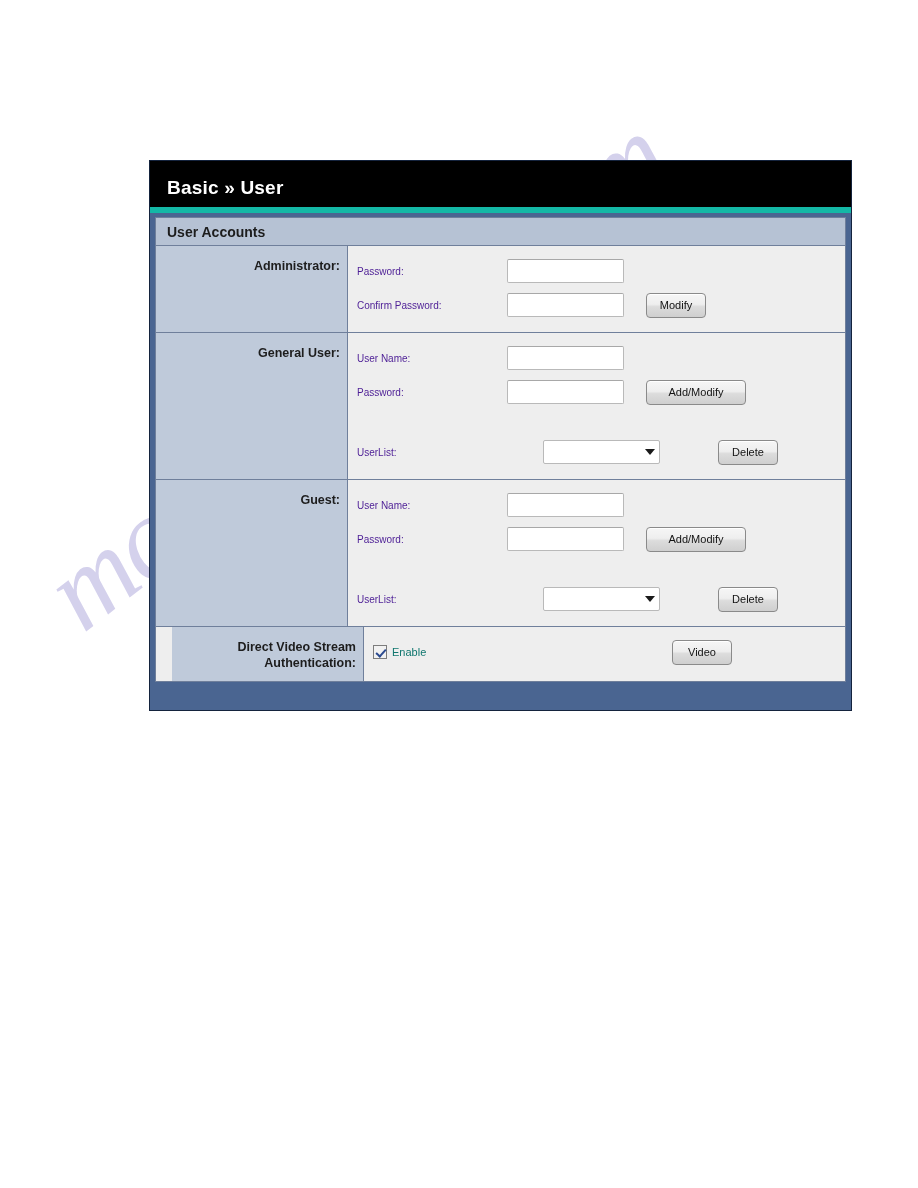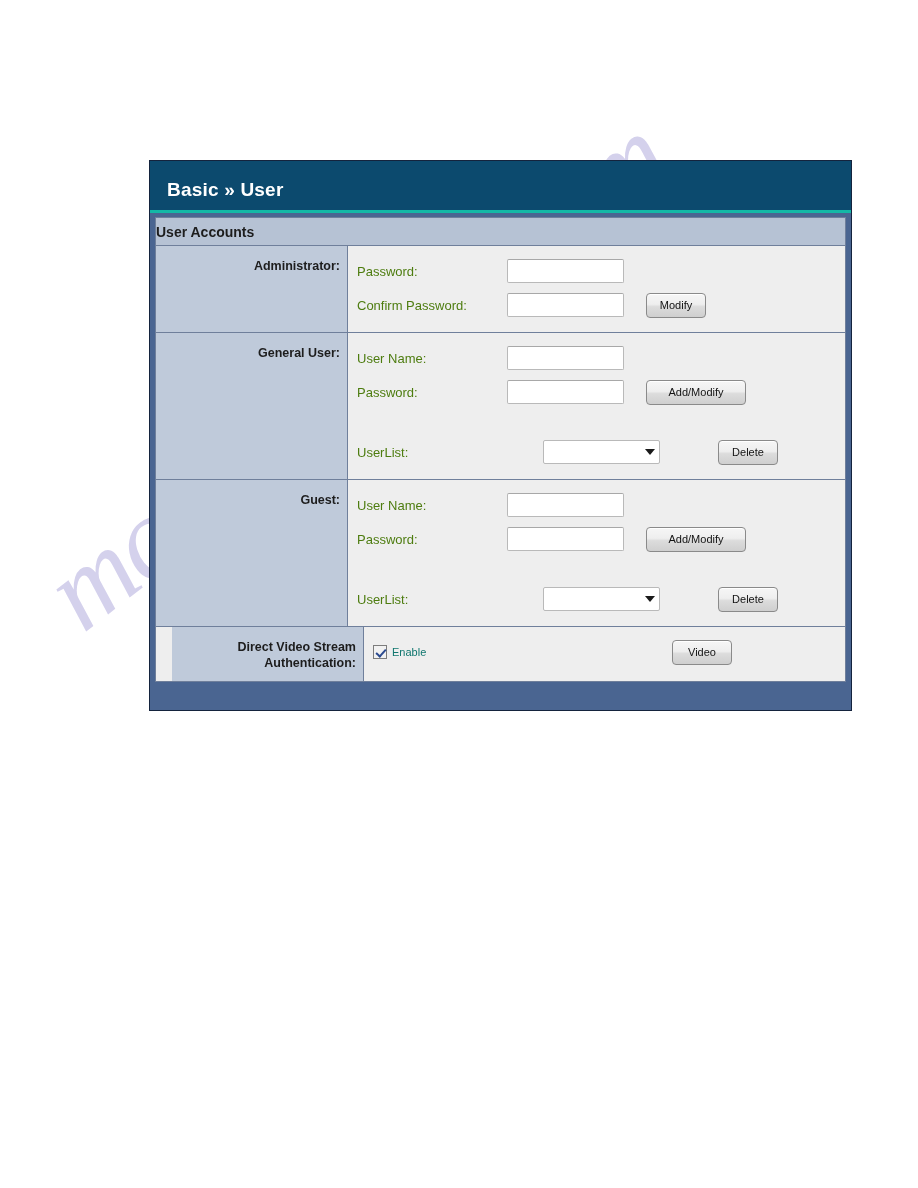--- a/index.html
+++ b/index.html
@@ -47,22 +47,22 @@
     top: 160px;
     width: 703px;
     border: 1px solid #14233d;
     background: #4a6591;
     box-sizing: border-box;
     z-index: 10;
   }
 
   #titlebar {
     height: 52px;
-    background: #0c4a6e;
-    border-bottom: 3px solid #14b8a6;
+    background: #000000;
+    border-bottom: 6px solid #14b8a6;
     display: flex;
     align-items: center;
     padding: 8px 0 0 17px;
     box-sizing: border-box;
   }
   #titlebar .title-text {
     color: #ffffff;
     font-size: 19px;
     font-weight: bold;
     letter-spacing: .2px;
@@ -73,20 +73,21 @@
     border: 1px solid #6f7f9b;
     background: #eeeeee;
   }
 
   #section-header {
     background: #b6c2d4;
     border-bottom: 1px solid #6f7f9b;
     height: 28px;
     display: flex;
     align-items: center;
+    padding-left: 11px;
     box-sizing: border-box;
   }
   #section-header .section-text {
     font-size: 14px;
     font-weight: bold;
     color: #1d1d1d;
   }
 
   .row {
     display: flex;
@@ -118,22 +119,22 @@
   .field-line {
     display: flex;
     align-items: center;
     height: 34px;
   }
   .field-line.gap-top { margin-top: 26px; gap: 36px; }
 
   .field-caption {
     width: 150px;
     min-width: 150px;
-    font-size: 13px;
-    color: #4d7c0f;
+    font-size: 10px;
+    color: #4c1d95;
   }
 
   .text-input {
     width: 117px;
     height: 24px;
     background: #ffffff;
     border: 1px solid #b9b9b9;
     border-top-color: #a8a8a8;
     box-sizing: border-box;
     border-radius: 2px;

